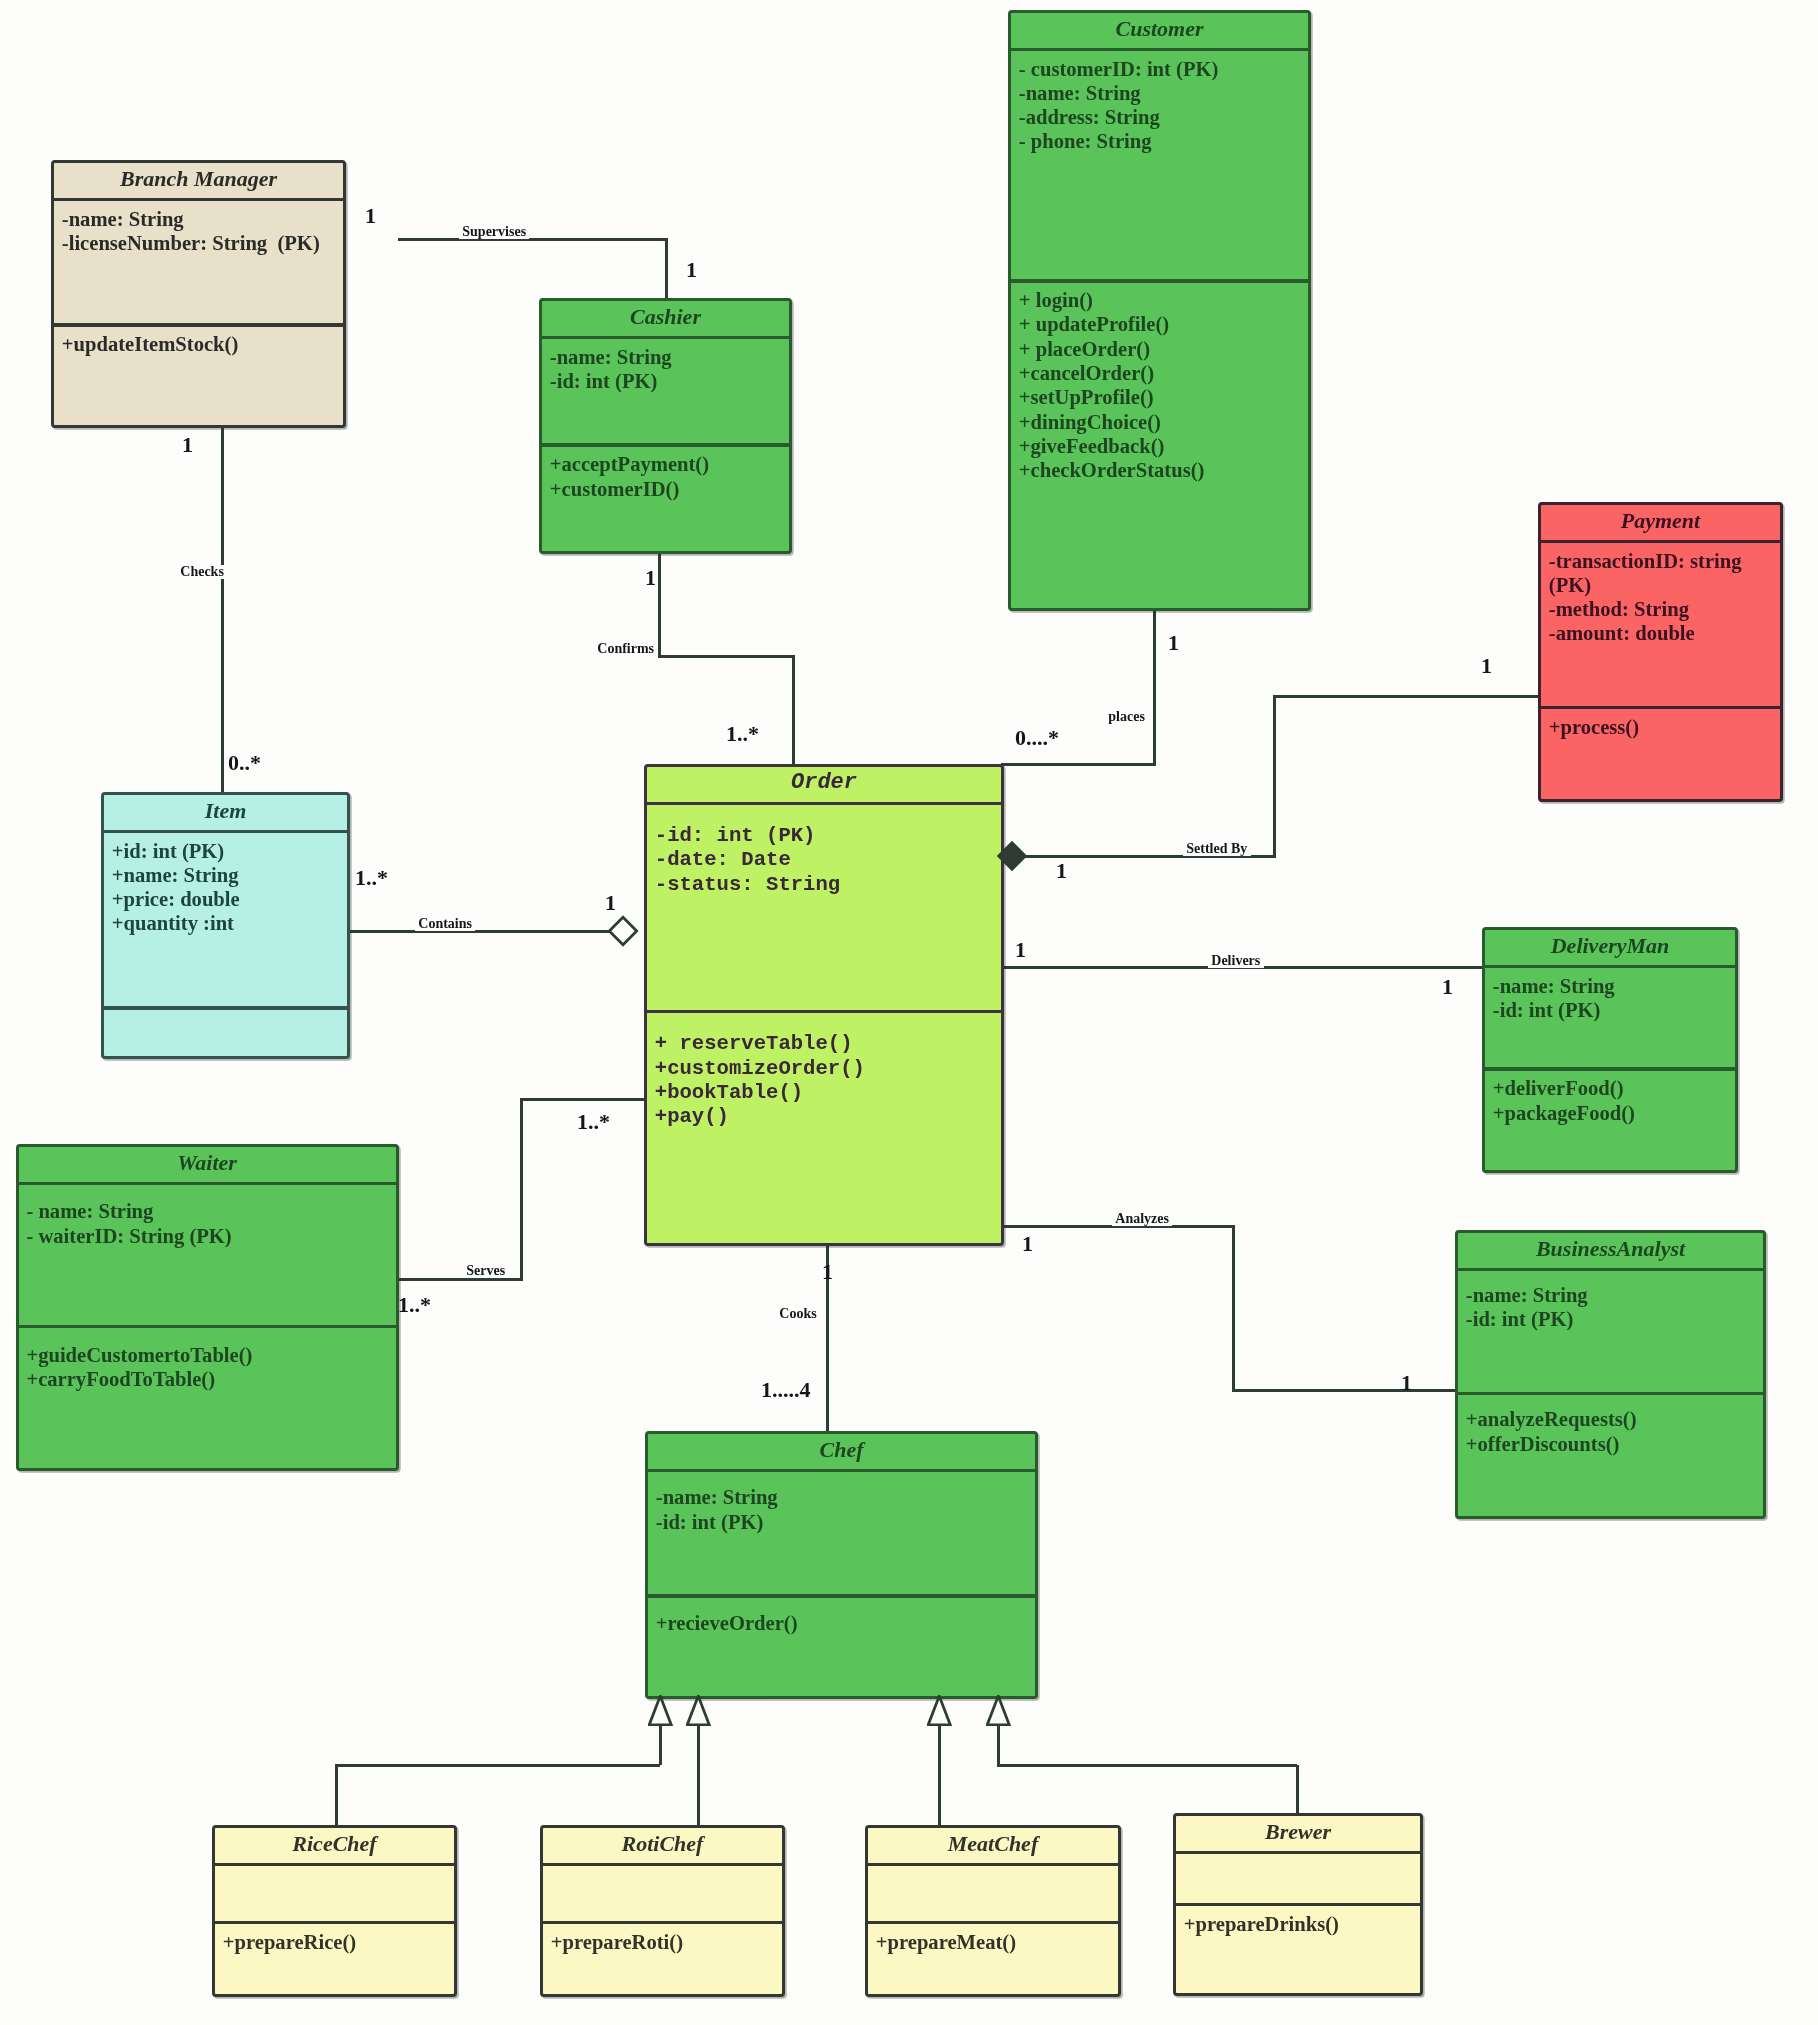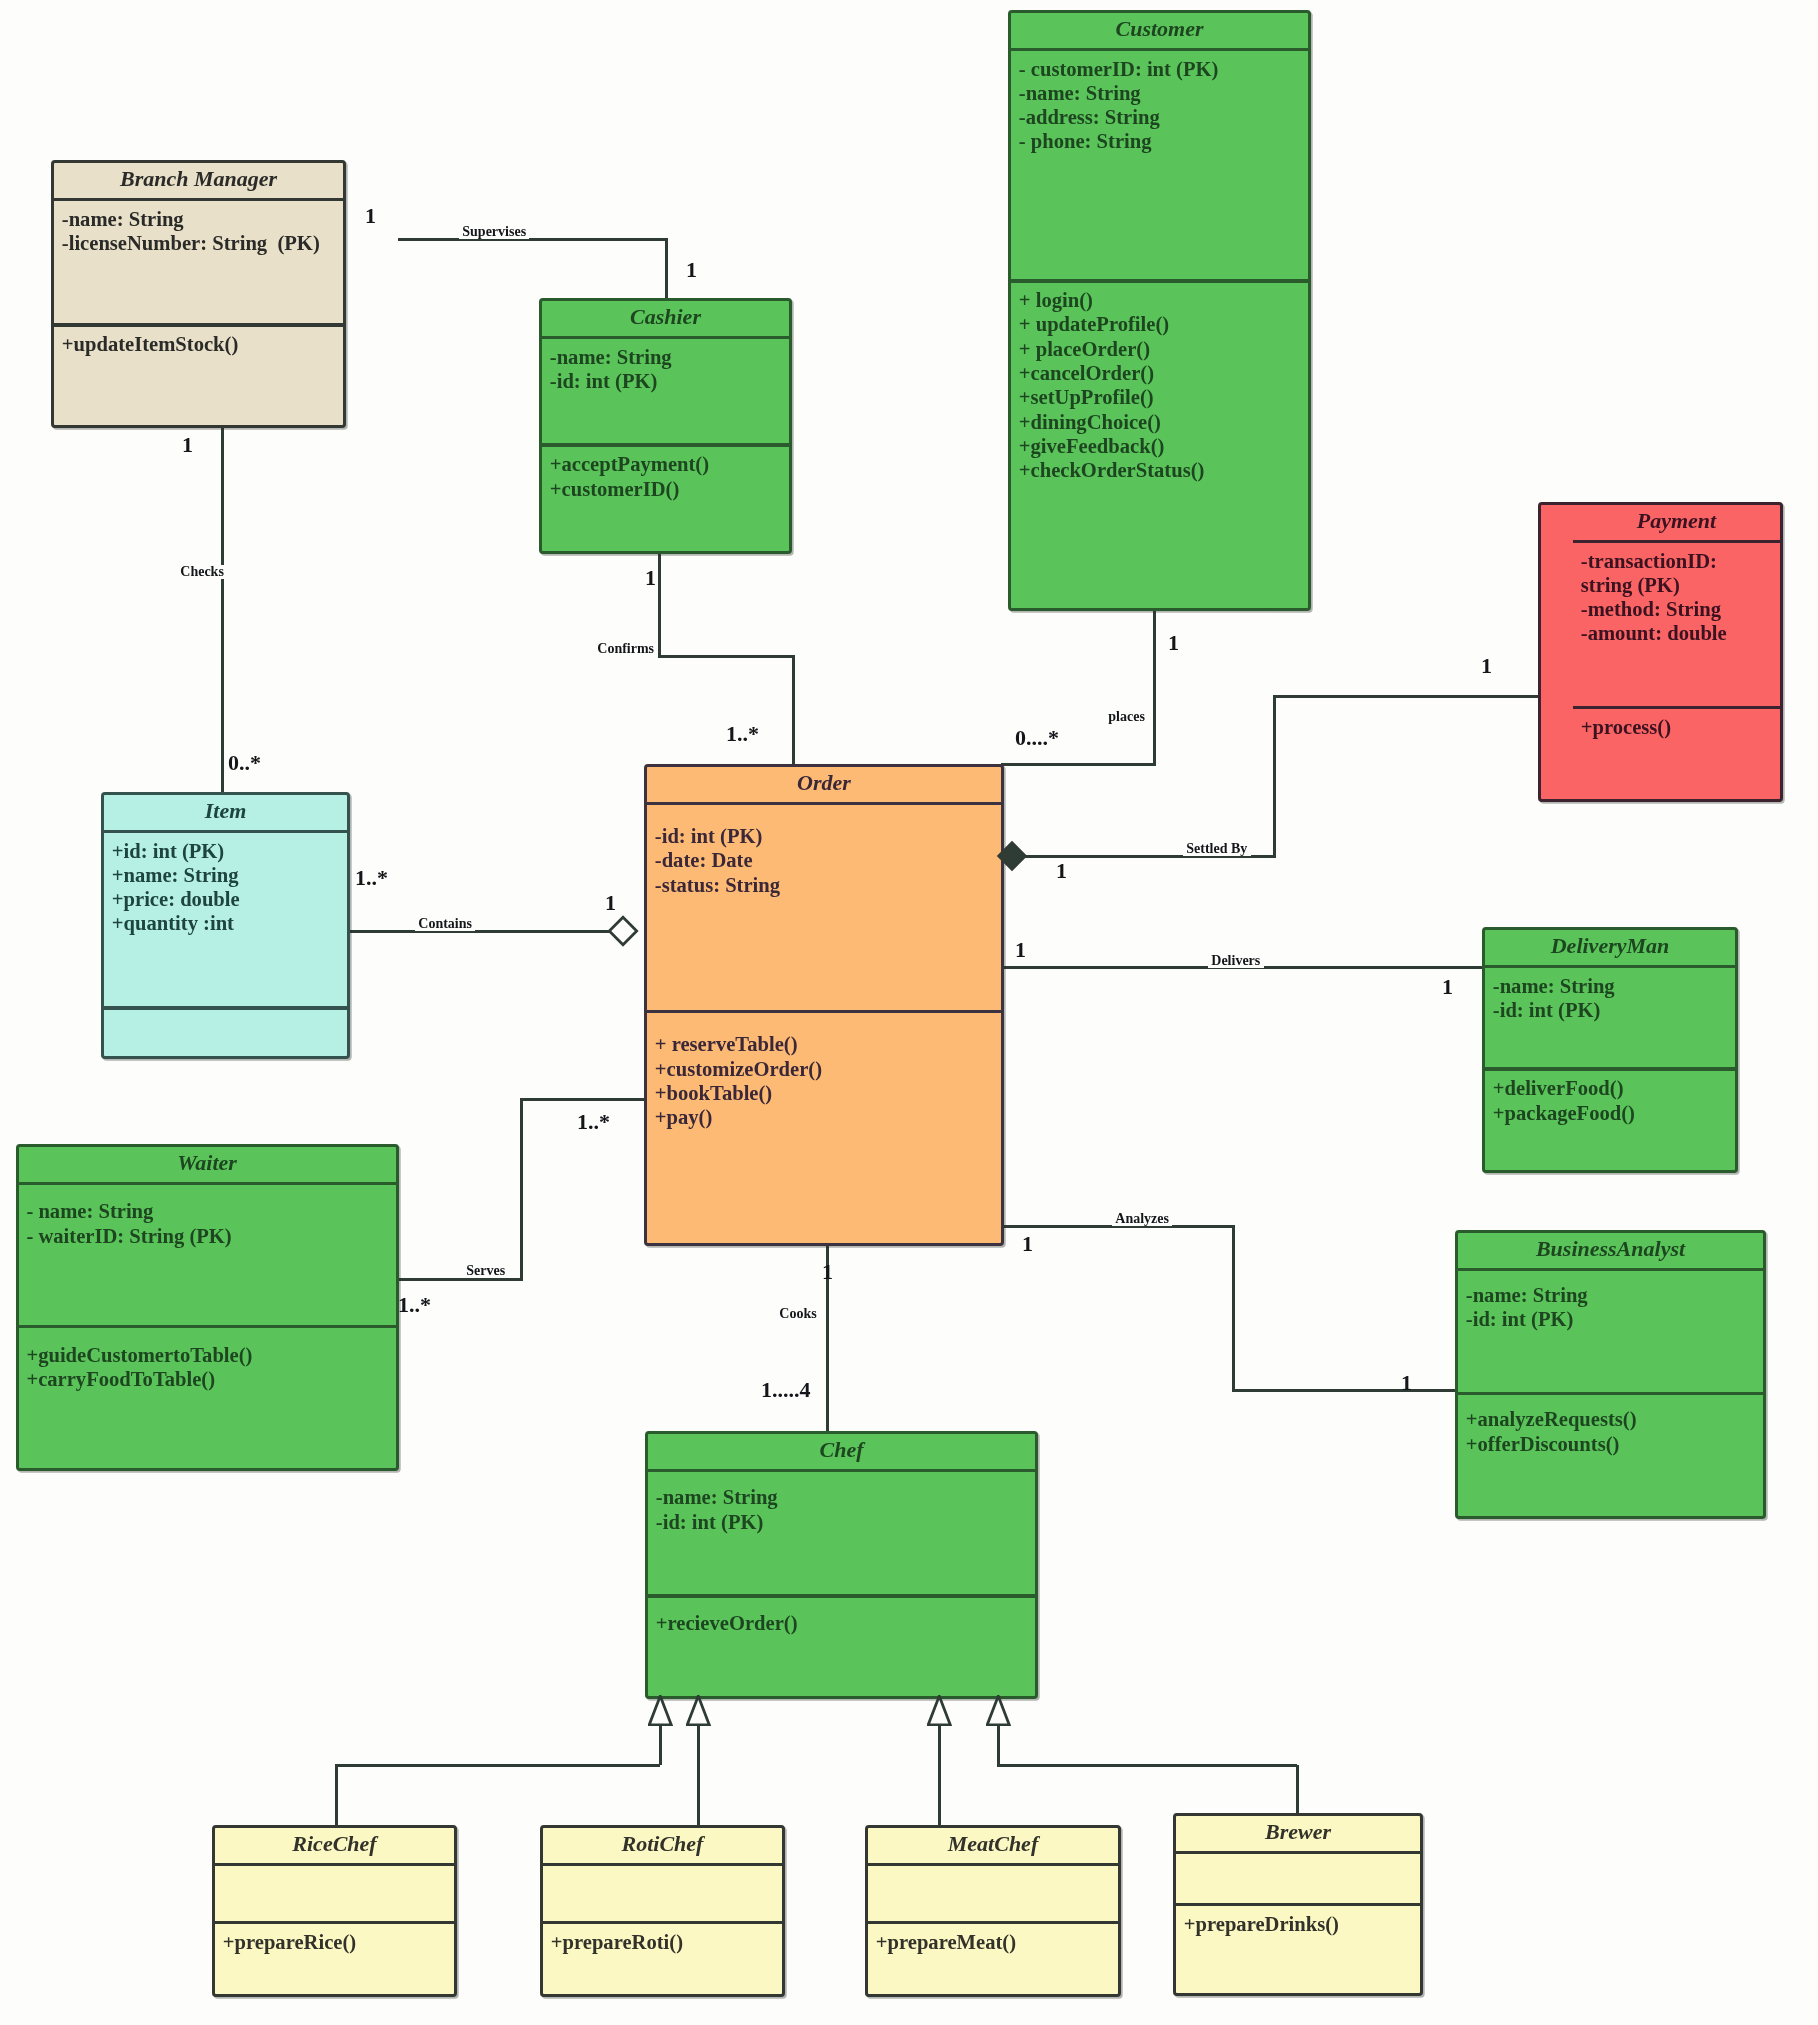--- a/index.html
+++ b/index.html
@@ -37,23 +37,23 @@
   .uml .ops{flex:1 1 auto;}
   .uml .row{white-space:pre-wrap;}
 
   
   .c-green{background:#5ac45a;color:#1d4620;border-color:#2a5b2c;}
   .c-green .sep{background:#2a5b2c;}
   .c-beige{background:#e8e0c8;color:#2a2a28;border-color:#333833;}
   .c-beige .sep{background:#333833;}
   .c-cyan{background:#b6f0e4;color:#1d4440;border-color:#35534e;}
   .c-cyan .sep{background:#35534e;}
-  .c-pink{background:#fdba74;color:#3a2738;border-color:#3d3340;}
+  .c-pink{background:#bef264;color:#3a2738;border-color:#3d3340;font-family:Liberation Mono, monospace;}
   .c-pink .sep{background:#3d3340;}
-  .c-red{background:#fb6464;color:#3a1220;border-color:#3b2430;padding-left:32px;}
+  .c-red{background:#fb6464;color:#3a1220;border-color:#3b2430;}
   .c-red .sep{background:#3b2430;}
   .c-yellow{background:#fbf8c4;color:#32322a;border-color:#333833;}
   .c-yellow .sep{background:#333833;}
 
   
   .ln{position:absolute;background:#2f3b35;z-index:2;}
   .lnh{height:2.8px;}
   .lnv{width:2.8px;}
 
   

